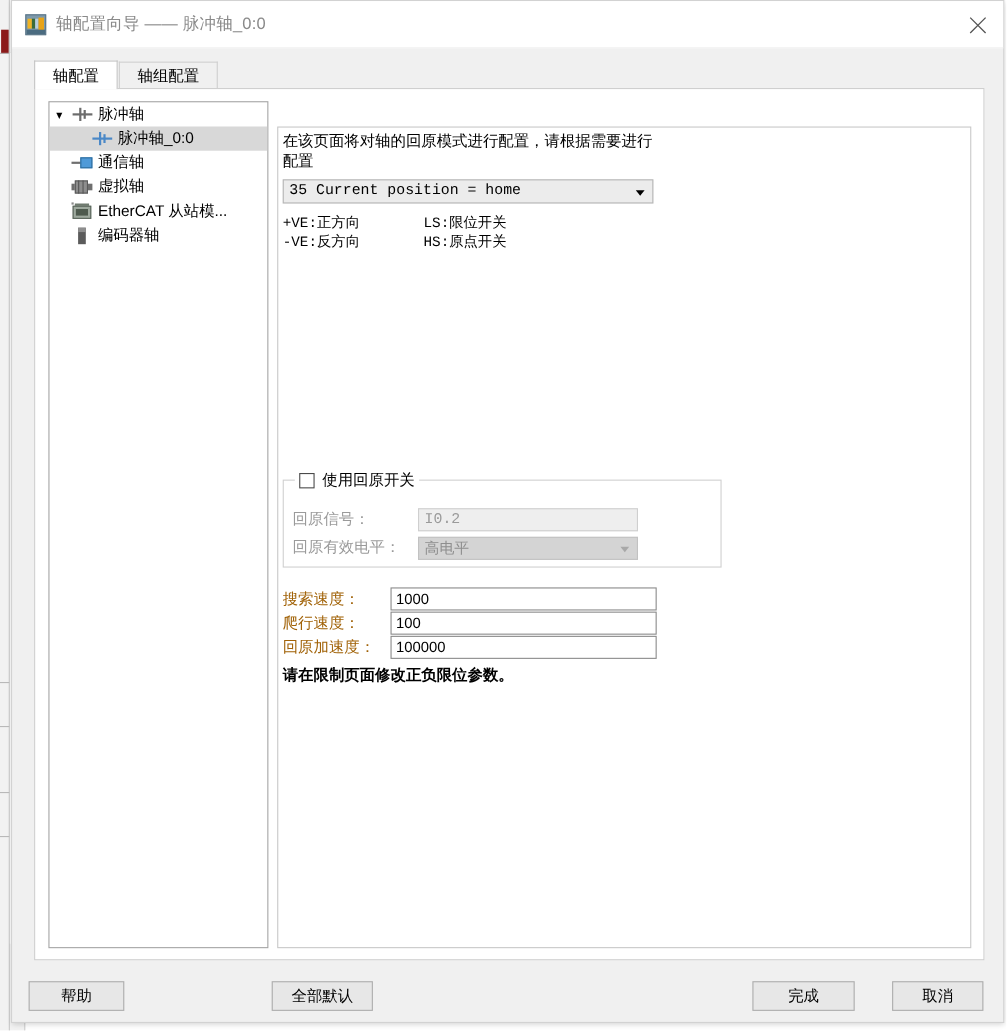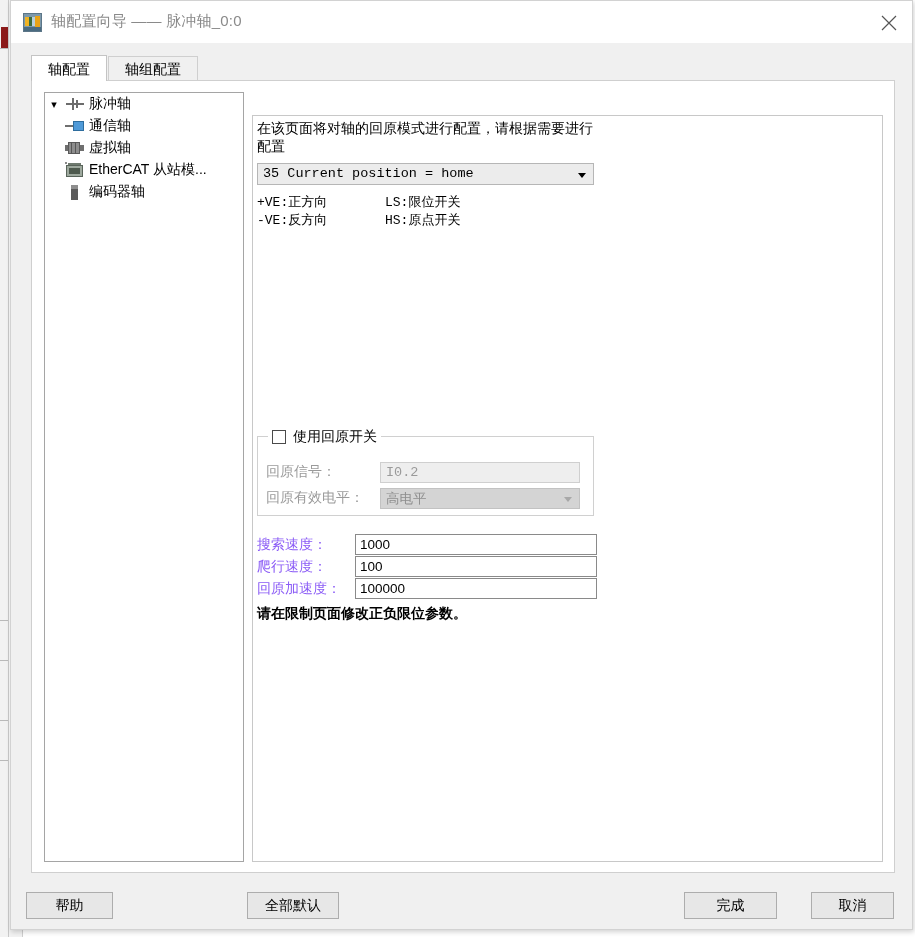--- a/index.html
+++ b/index.html
@@ -302,21 +302,21 @@
     color: #000;
     line-height: 18px;
   }
   .legend .row { display: flex; }
   .legend .c1 { width: 128px; }
 
   
   .hgroup {
     position: absolute;
     left: 4px; top: 320px;
-    width: 337px;
+    width: 399px;
     height: 80px;
     border: 1px solid #d0d0d0;
     box-sizing: border-box;
   }
   .hgroup-title {
     position: absolute;
     left: 10px; top: -10px;
     height: 20px;
     background: #ffffff;
     padding: 0 4px;
@@ -384,21 +384,21 @@
   .vrow {
     position: absolute;
     left: 4px;
     height: 21px;
     display: flex;
     align-items: center;
   }
   .vlabel {
     width: 98px;
     font-size: 14px;
-    color: #8b5cf6;
+    color: #a16207;
   }
   .vinput {
     width: 242px;
     height: 21px;
     background: #ffffff;
     border: 1px solid #8a8a8a;
     box-sizing: border-box;
     font-size: 13.5px;
     font-family: Liberation Sans, sans-serif;
     color: #000;
@@ -479,20 +479,30 @@
         <div class="tnode">
           <div class="chev" style="font-size:11px;">▾</div>
           <div class="ticon sel-ico" style="filter:grayscale(1);">
             <span class="ic-wave-line" style="background:#6c6c6c;"></span>
             <span class="ic-wave-p1" style="background:#6c6c6c;"></span>
             <span class="ic-wave-p2" style="background:#6c6c6c;"></span>
           </div>
           <div class="tlabel">脉冲轴</div>
         </div>
 
+        <div class="tnode sel">
+          <div class="tspacer"></div>
+          <div class="tspacer"></div>
+          <div class="ticon">
+            <span class="ic-wave-line"></span>
+              <span class="ic-wave-p1"></span>
+              <span class="ic-wave-p2"></span>
+          </div>
+          <div class="tlabel">脉冲轴_0:0</div>
+        </div>
 
         <div class="tnode">
           <div class="tspacer"></div>
           <div class="ticon">
             <span class="ic-comm-line"></span>
               <span class="ic-comm-box"></span>
           </div>
           <div class="tlabel">通信轴</div>
         </div>
 

